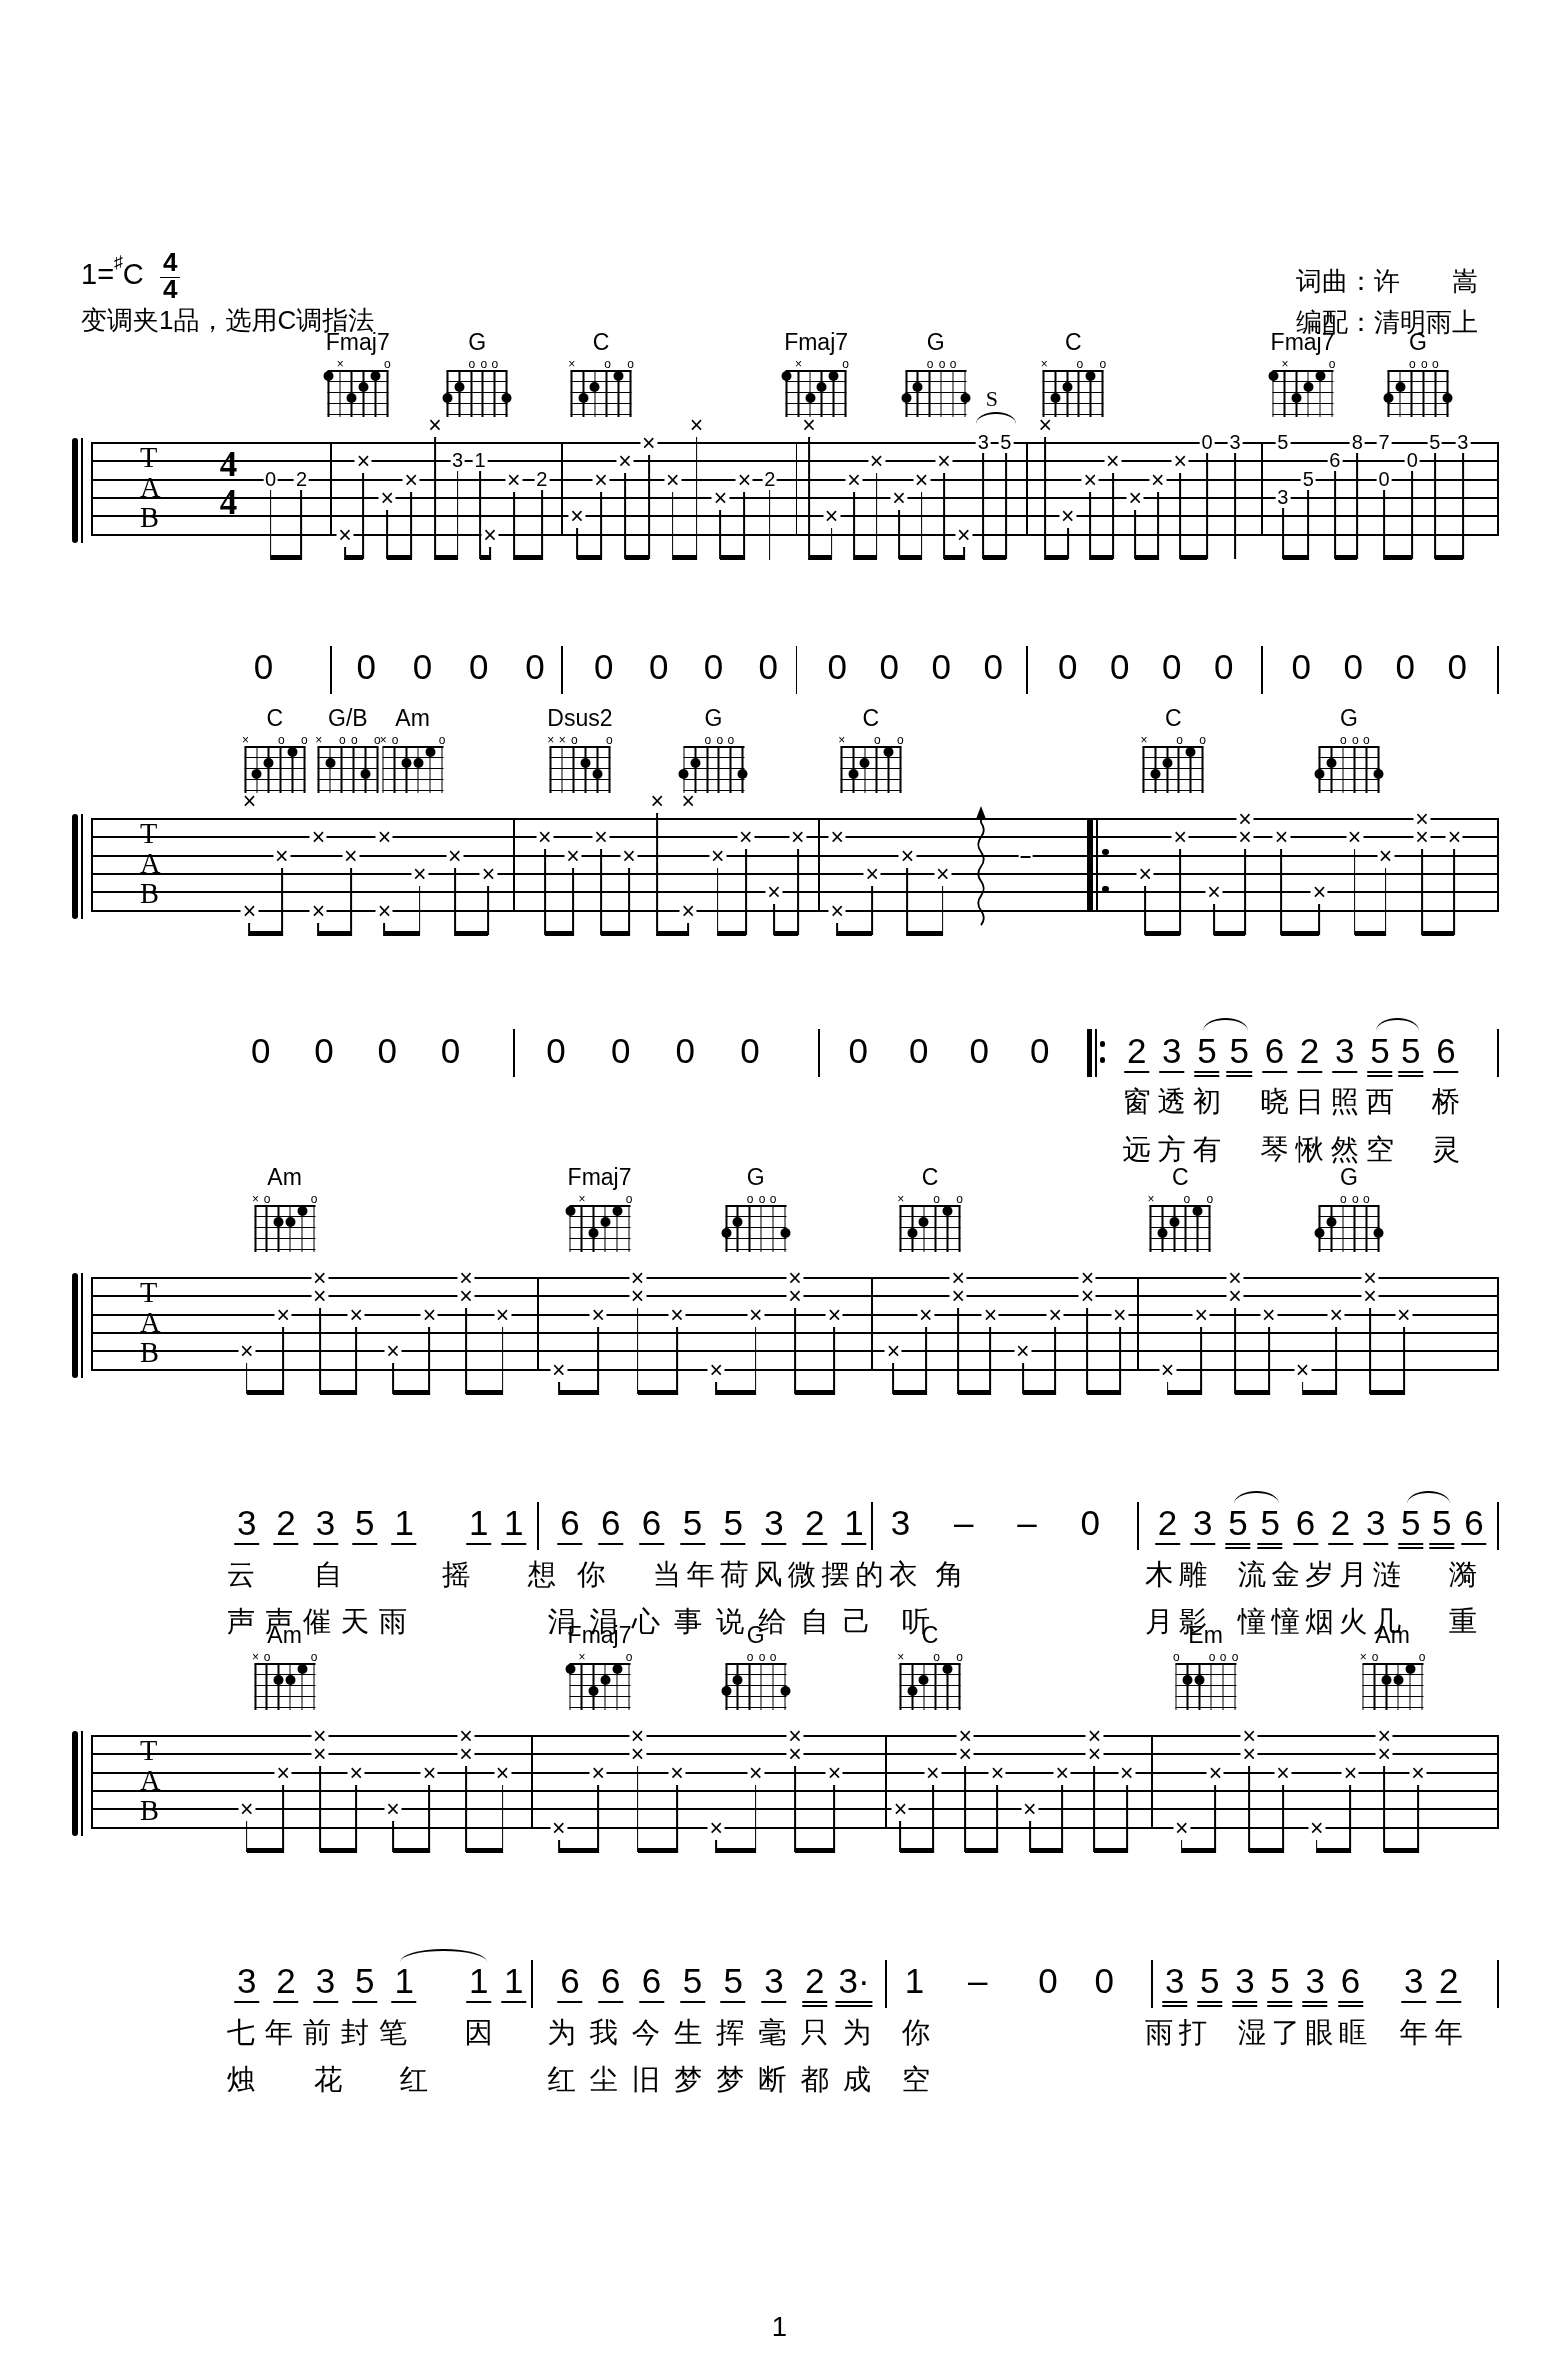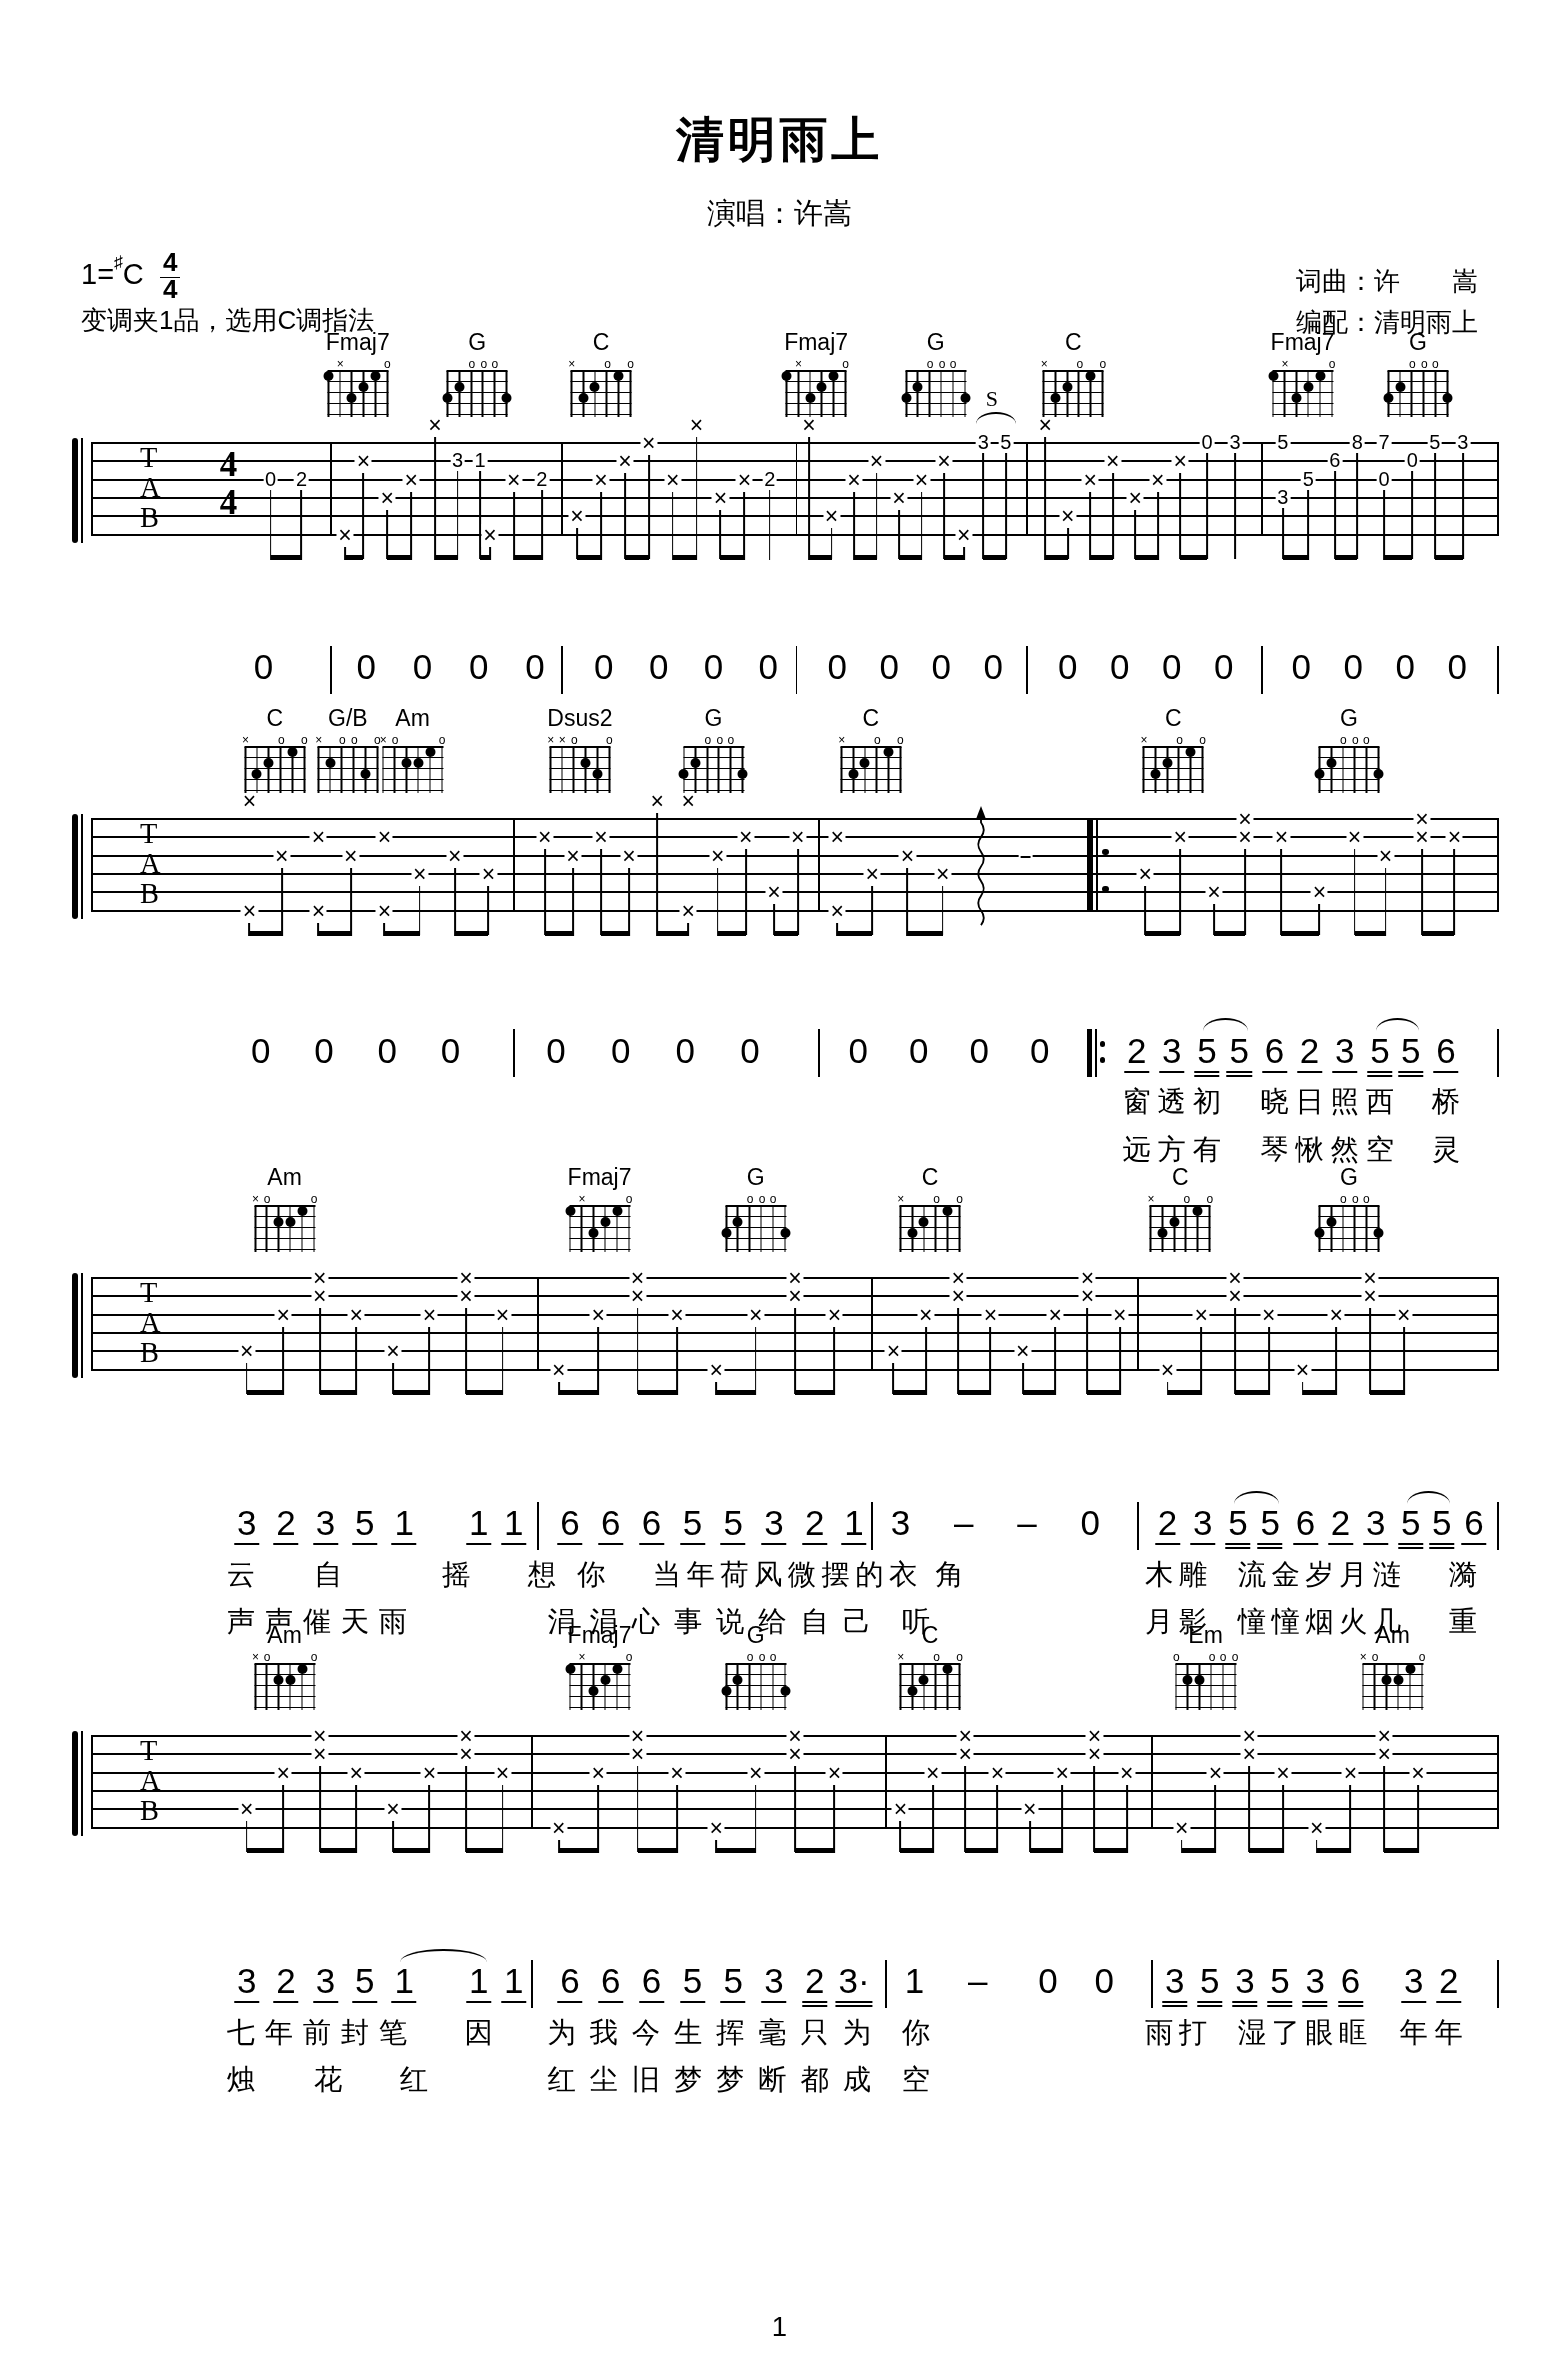--- a/index.html
+++ b/index.html
@@ -43,22 +43,20 @@
   .tie{position:absolute;height:11px;border-top:2.3px solid #000;border-radius:50% 50% 0 0 / 100% 100% 0 0;}
   .lyr{position:absolute;transform:translateX(-50%);font-size:28.4px;line-height:1;white-space:nowrap;}
   .repdot{position:absolute;width:6.4px;height:6.4px;border-radius:50%;background:#000;}
   .slabel{position:absolute;transform:translateX(-50%);font-size:22px;font-family:"Liberation Serif",serif;}
   .slur{position:absolute;height:10px;border-top:2.3px solid #000;border-radius:50% 50% 0 0 / 100% 100% 0 0;}
 </style>
 </head>
 <body>
 
 <div id="page">
-  <div class="abs" id="title">清明雨上</div>
-  <div class="abs" id="subtitle">演唱：许嵩</div>
   <div class="abs" id="keysig">
     <span>1=</span><sup>♯</sup><span>C</span><span class="frac"><span class="ft">4</span><br><span>4</span></span>
   </div>
   <div class="abs" id="capo">变调夹1品，选用C调指法</div>
   <div class="abs" id="credit1">词曲：许　　嵩</div>
   <div class="abs" id="credit2">编配：清明雨上</div>
   <div id="systems">
       <div class="system" style="top: 443px; height: 385px;">
         <div class="brace"></div>
         <div class="brace2"></div>

